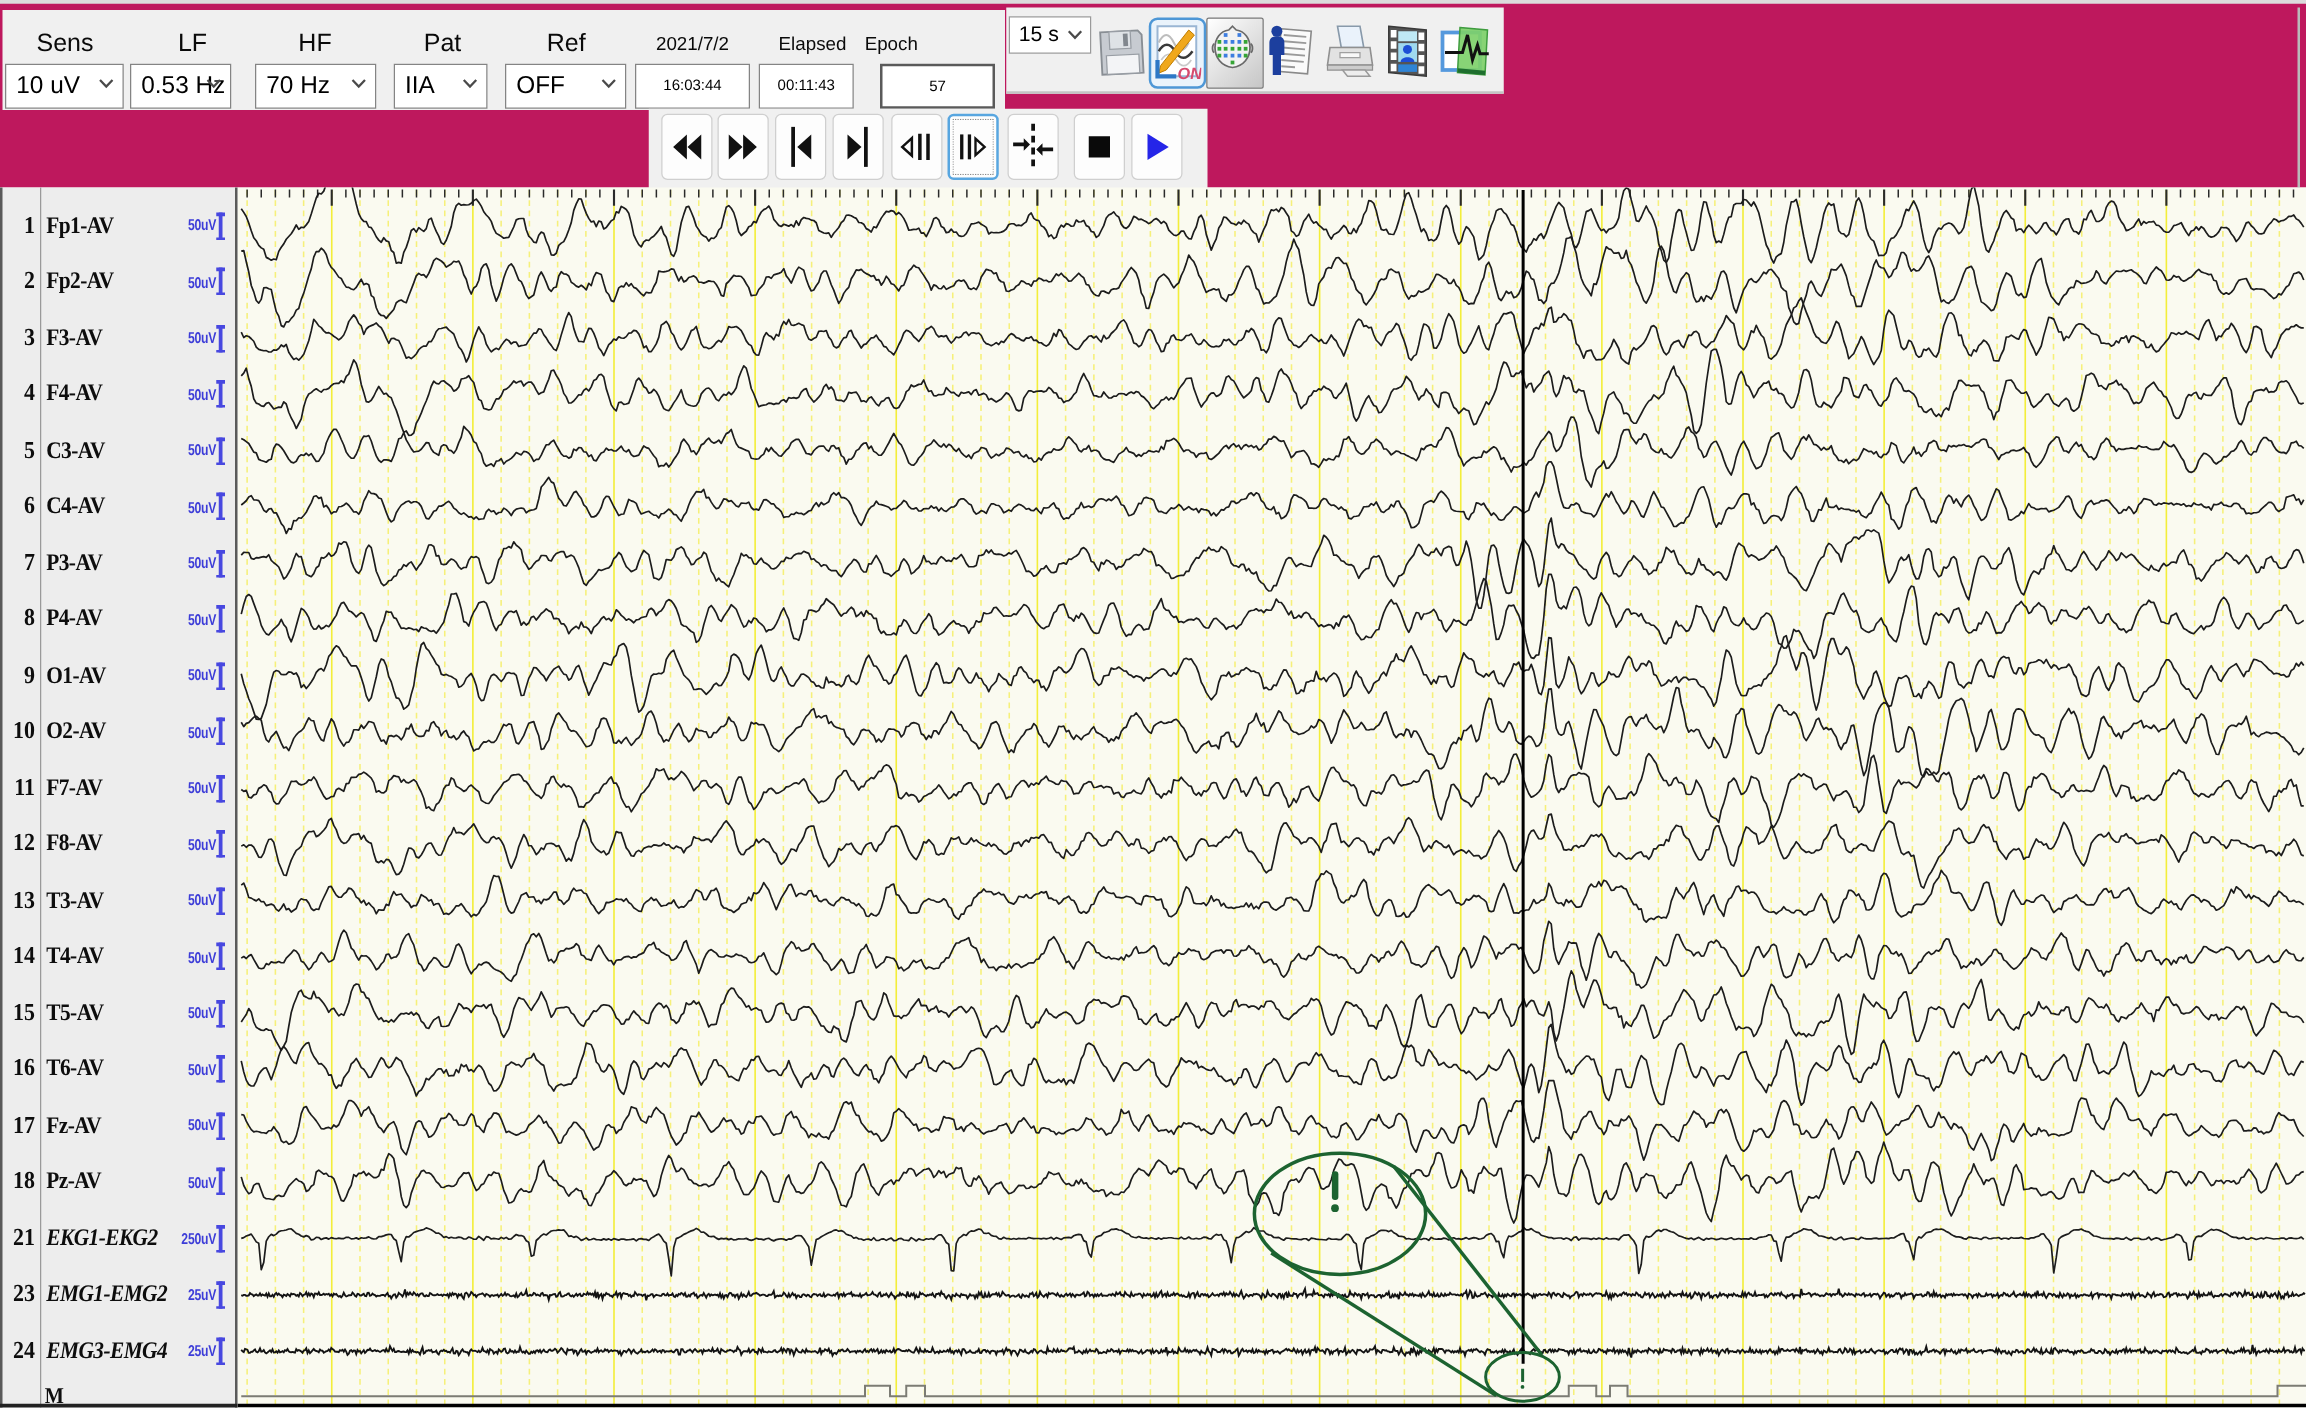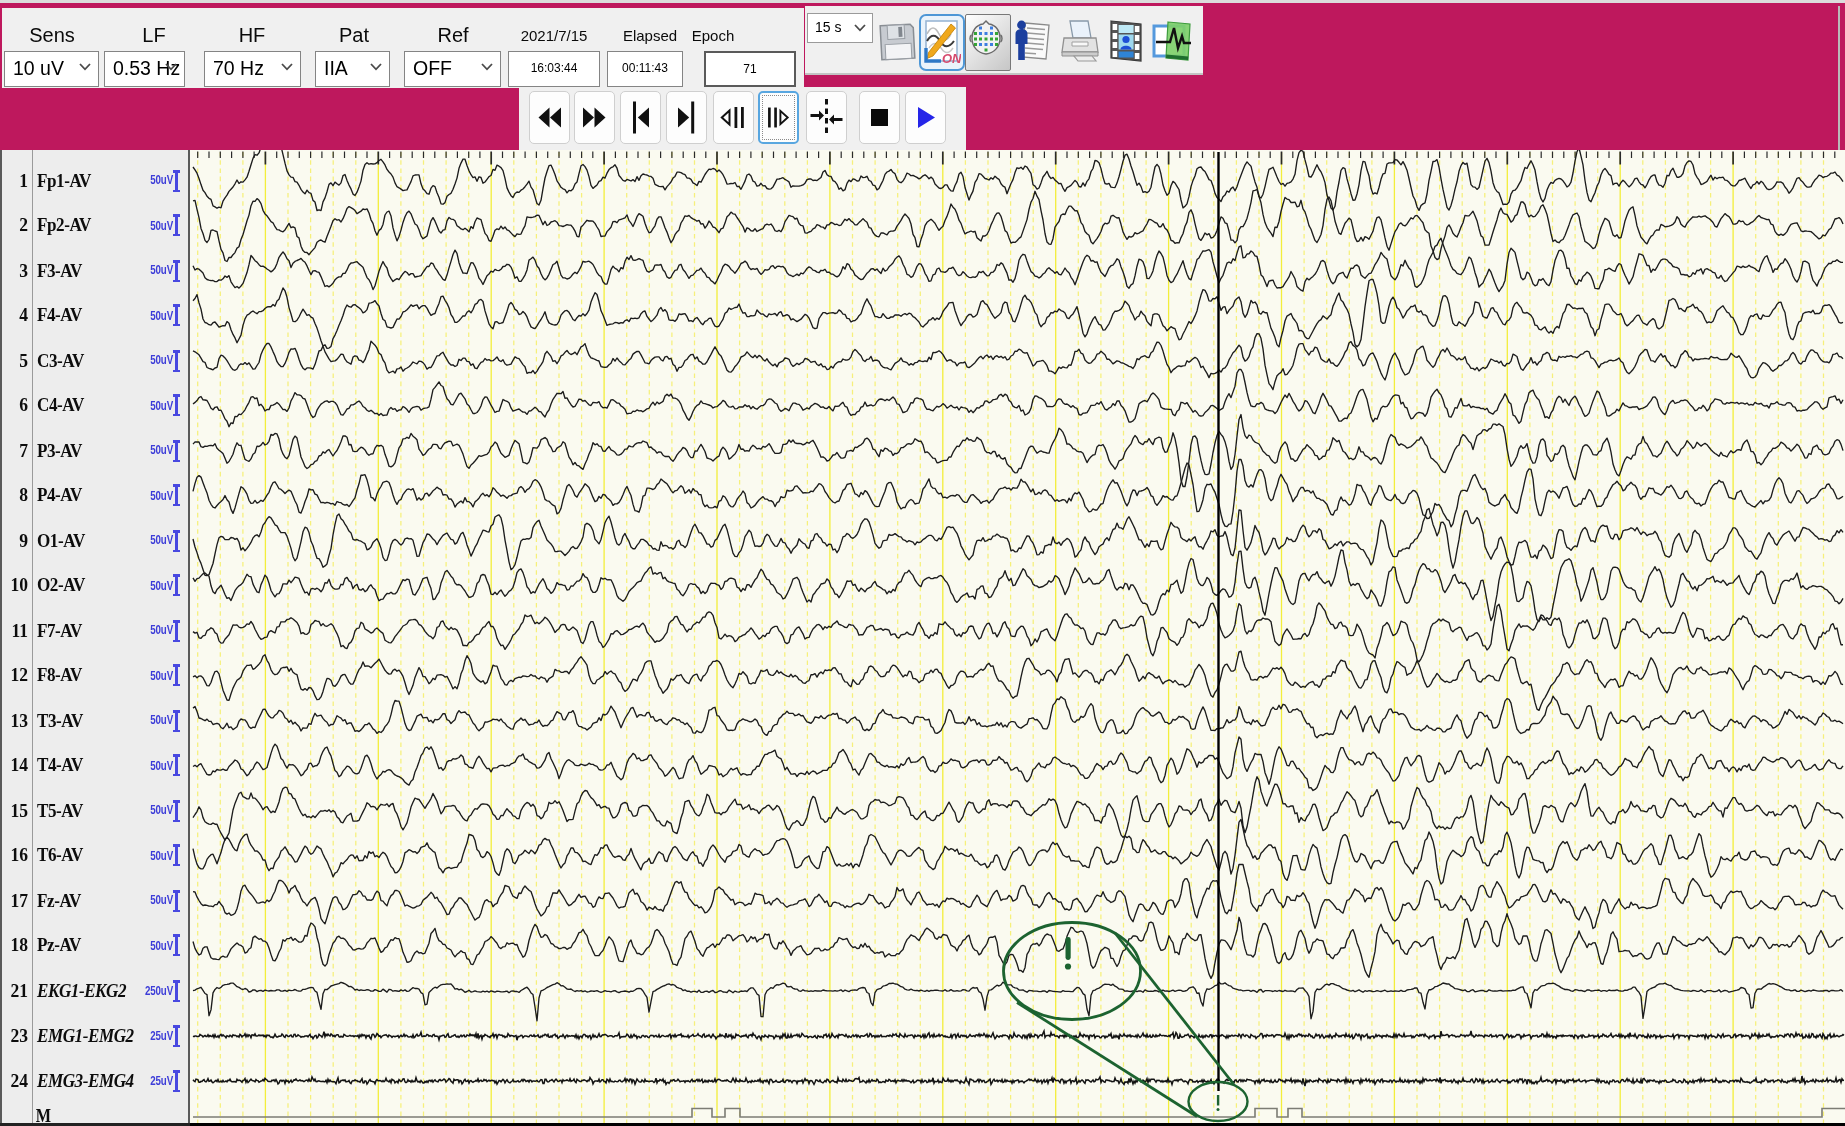--- a/index.html
+++ b/index.html
@@ -31,45 +31,45 @@
 </style>
 </head>
 <body>
 <div id="topbar">
   <div id="panelA">
     <div class="plabel" style="left:50px">Sens</div>
     <div class="plabel" style="left:152px">LF</div>
     <div class="plabel" style="left:250px">HF</div>
     <div class="plabel" style="left:352px">Pat</div>
     <div class="plabel" style="left:451px">Ref</div>
-    <div class="plabel2" style="left:552px">2021/7/15</div>
+    <div class="plabel2" style="left:552px">2021/7/2</div>
     <div class="plabel2" style="left:648px">Elapsed</div>
     <div class="plabel2" style="left:711px">Epoch</div>
     <div class="combo" style="left:2px;width:95px">10 uV<svg class="chev" viewBox="0 0 12 8">
           <path d="M1 1l5 5.3L11 1" fill="none" stroke="#4a4a4a" stroke-width="1.8"></path>
         </svg></div>
     <div class="combo" style="left:102px;width:81px">0.53 Hz<svg class="chev" viewBox="0 0 12 8">
           <path d="M1 1l5 5.3L11 1" fill="none" stroke="#4a4a4a" stroke-width="1.8"></path>
         </svg></div>
     <div class="combo" style="left:202px;width:97px">70 Hz<svg class="chev" viewBox="0 0 12 8">
           <path d="M1 1l5 5.3L11 1" fill="none" stroke="#4a4a4a" stroke-width="1.8"></path>
         </svg></div>
     <div class="combo" style="left:313px;width:75px">IIA<svg class="chev" viewBox="0 0 12 8">
           <path d="M1 1l5 5.3L11 1" fill="none" stroke="#4a4a4a" stroke-width="1.8"></path>
         </svg></div>
     <div class="combo" style="left:402px;width:97px">OFF<svg class="chev" viewBox="0 0 12 8">
           <path d="M1 1l5 5.3L11 1" fill="none" stroke="#4a4a4a" stroke-width="1.8"></path>
         </svg></div>
     <div class="tbox" style="left:506px;width:92px">16:03:44</div>
     <div class="tbox" style="left:605px;width:76px">00:11:43</div>
-    <div class="tbox" style="left:702px;width:92px;border:2px solid #5a5a5a">71</div>
+    <div class="tbox" style="left:702px;width:92px;border:2px solid #5a5a5a">57</div>
   </div>
   <div id="icontb">
 
-    <div style="position:absolute;left:2px;top:7px;width:66px;height:30px;background:#fff;border:1.5px solid #9a9a9a;font-size:14px;line-height:27px;padding-left:7px;color:#000">15 s
+    <div style="position:absolute;left:2px;top:7px;width:66px;height:30px;background:#fff;border:1.5px solid #9a9a9a;font-size:17px;line-height:27px;padding-left:7px;color:#000">15 s
       <svg style="position:absolute;right:6px;top:10px" width="12" height="8" viewBox="0 0 12 8">
           <path d="M1 1l5 5.3L11 1" fill="none" stroke="#4a4a4a" stroke-width="1.8"></path>
         </svg>
     </div>
 
     <div class="ibtn" style="left:70px">
       <svg width="44" height="44" viewBox="0 0 44 44">
         <g opacity="0.9" transform="rotate(-3 22 22)">
         <path d="M6 5 L36 5 L39 8.5 L39 39 L6 39 Z" fill="#c3c8ce" stroke="#7e848b" stroke-width="1.5"></path>
         <rect x="13" y="5" width="17" height="14" fill="#dde1e6" stroke="#8f959c" stroke-width="1"></rect>

